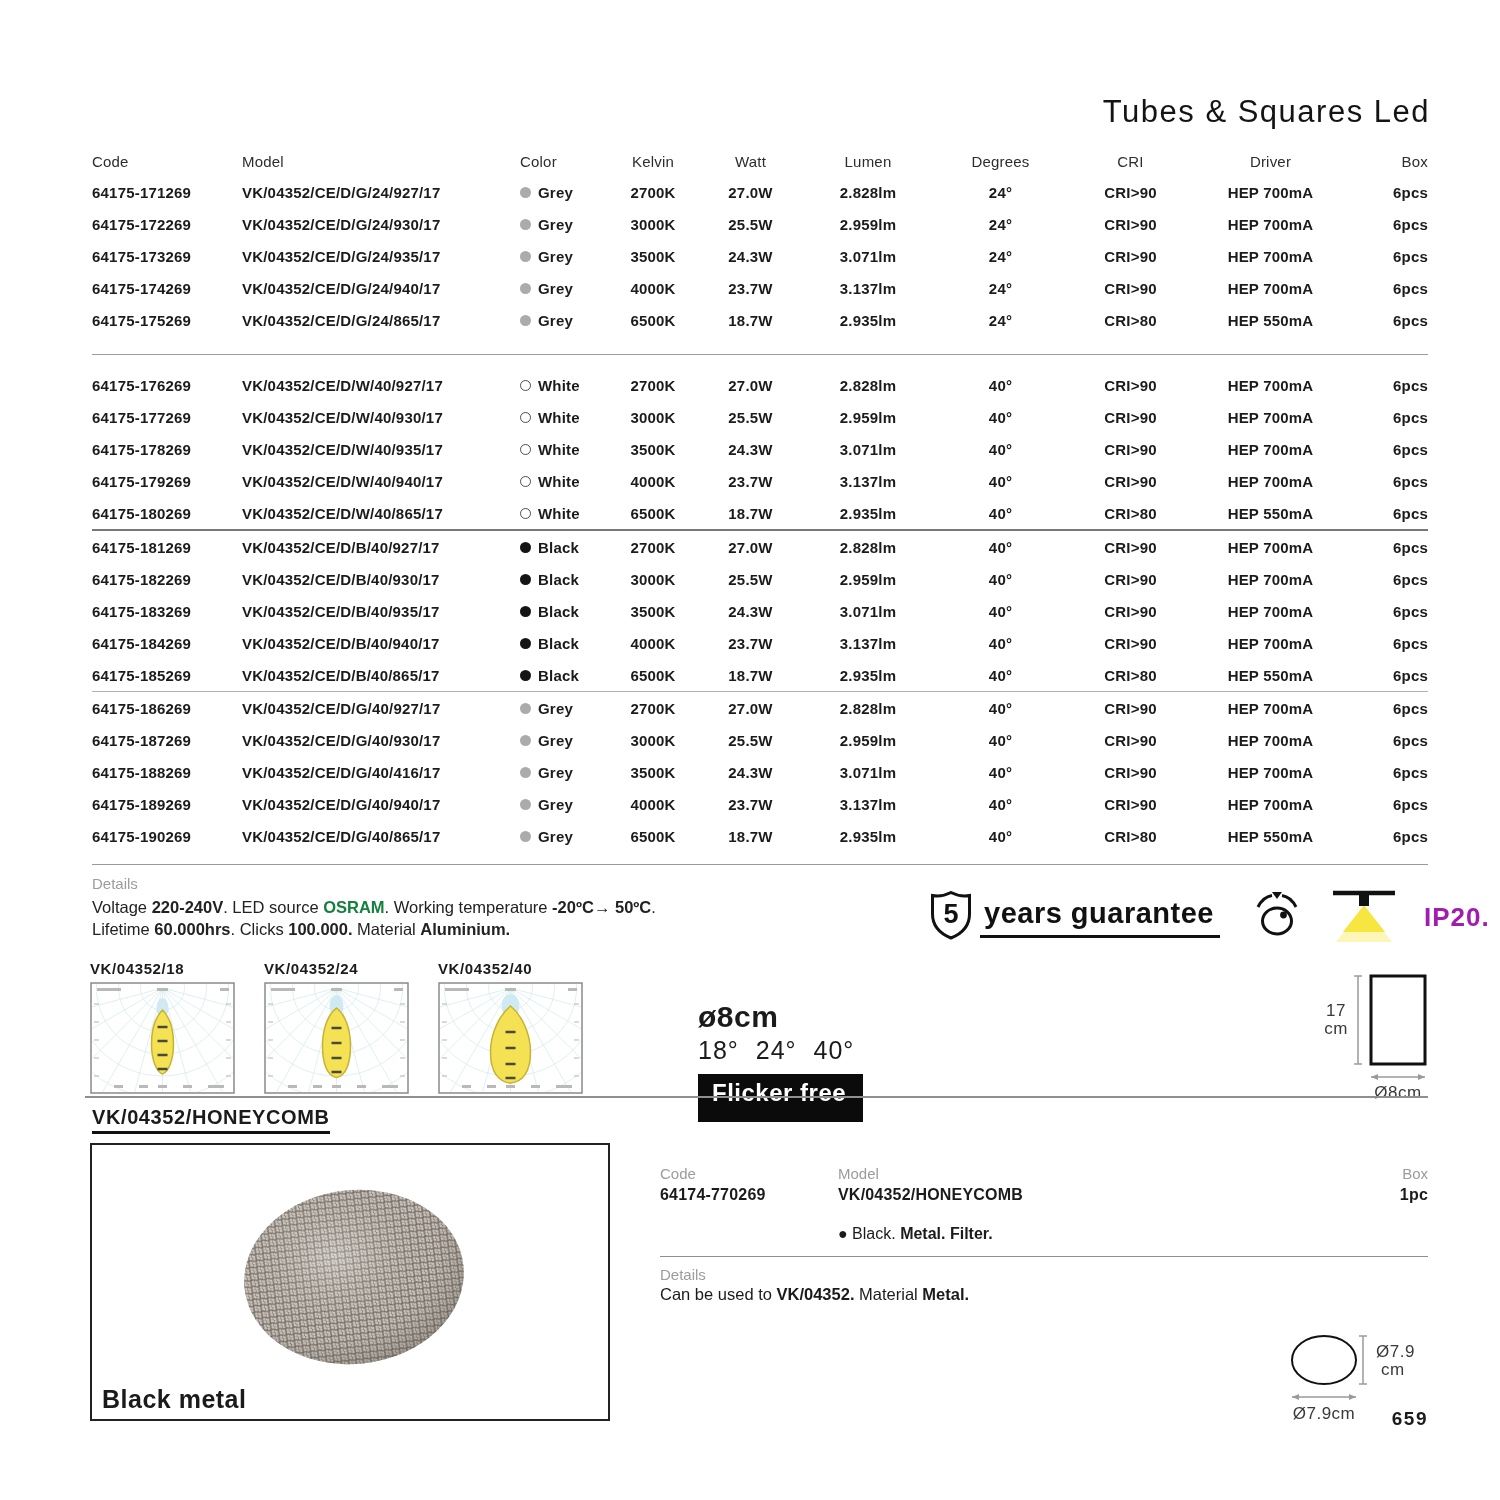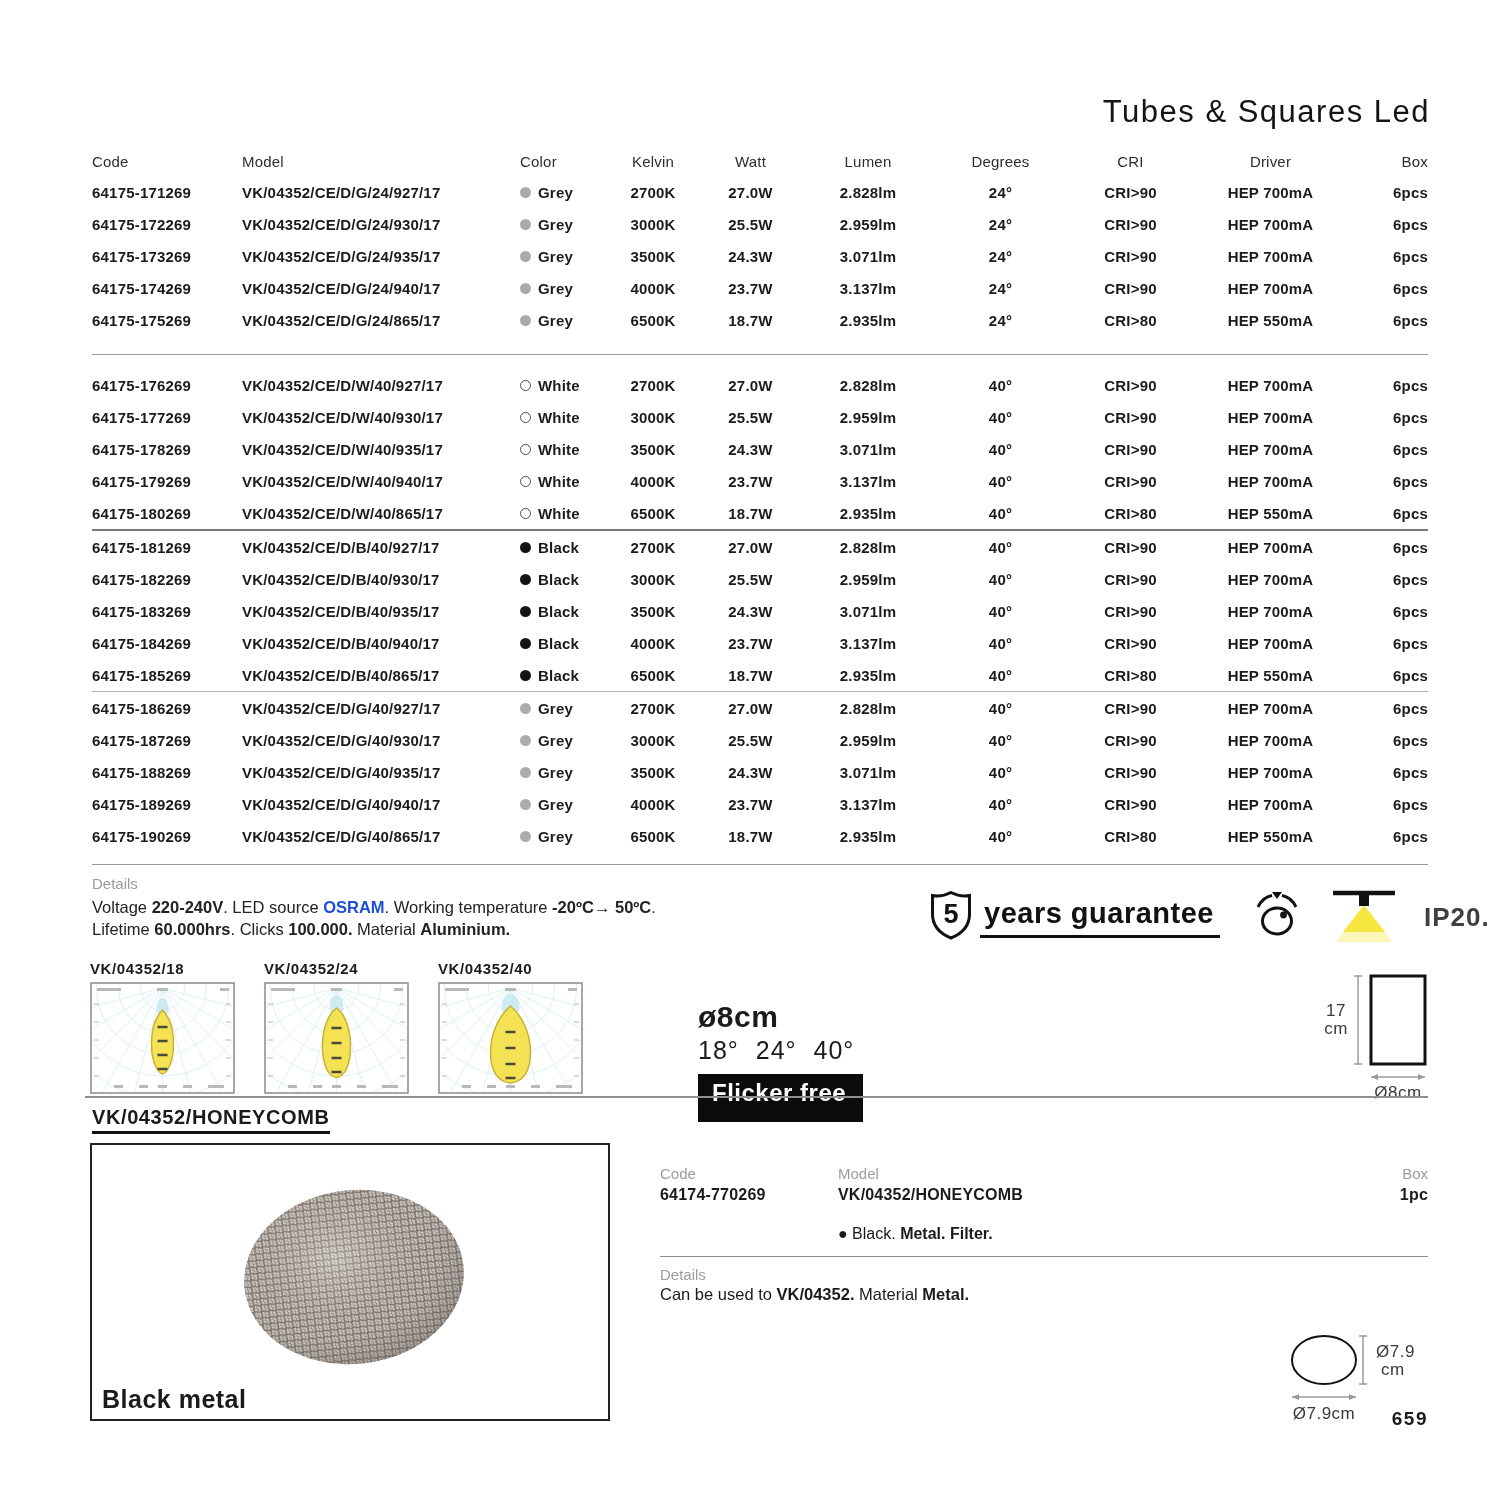--- a/index.html
+++ b/index.html
@@ -28,28 +28,28 @@
   .tgroup.g3 { border-top:1.5px solid #b3b3b3; }
   .dot { width:11px; height:11px; border-radius:50%; margin-right:7px; flex:0 0 auto; }
   .dot.grey  { background:#ababab; }
   .dot.white { background:#fff; border:1.5px solid #4d4d4d; }
   .dot.black { background:#141414; }
   
   .details { position:absolute; left:92px; top:874px; font-size:16.5px; color:#222;
              line-height:1.38; }
   .grey-heading { color:#9c9c9c; font-size:15px; font-weight:400; margin-bottom:1px; }
   .b { font-weight:700; }
-  .org { color:#1d4ed8; font-weight:700;text-align:center; }
+  .org { color:#15803d; font-weight:700;text-align:center; }
   
   .badges { position:absolute; left:928px; top:886px; display:flex; align-items:center; }
   .guarantee-label { font-size:29px; font-weight:700; color:#111; letter-spacing:0.5px;
                      border-bottom:3px solid #111; padding:0 6px 5px 4px; margin-left:6px; }
   .icon-rotate { margin-left:34px; }
   .icon-lamp { margin-left:30px; }
-  .ip-label { font-size:26px; font-weight:700; letter-spacing:1px; margin-left:26px; color:#404040; }
+  .ip-label { font-size:26px; font-weight:700; letter-spacing:1px; margin-left:26px; color:#a21caf; }
   
   .diagrams { position:absolute; left:90px; top:960px; display:flex; gap:29px; }
   .diagram-label { font-size:15px; font-weight:700; letter-spacing:0.6px; margin-bottom:5px; }
   
   .specs { position:absolute; left:698px; top:1000px; }
   .spec-diameter { font-size:30px; font-weight:700; letter-spacing:0.5px; }
   .spec-angles { font-size:25px; font-weight:400; letter-spacing:1px; word-spacing:9px;
                  margin-top:2px; }
   .flicker-badge { display:inline-block; background:#0b0b0b; color:#fff; font-size:24px;
                    font-weight:700; letter-spacing:0.5px; padding:5px 17px 15px 14px; margin-top:9px; }
@@ -355,21 +355,21 @@
           <div class="tcell c3">3000K</div>
           <div class="tcell c4">25.5W</div>
           <div class="tcell c5">2.959lm</div>
           <div class="tcell c6">40°</div>
           <div class="tcell c7">CRI&gt;90</div>
           <div class="tcell c8">HEP 700mA</div>
           <div class="tcell c9">6pcs</div>
         </div>
         <div class="trow">
           <div class="tcell c0">64175-188269</div>
-          <div class="tcell c1">VK/04352/CE/D/G/40/935/17</div>
+          <div class="tcell c1">VK/04352/CE/D/G/40/416/17</div>
           <div class="tcell c2">
             <span class="dot grey"></span>
             <span>Grey</span>
           </div>
           <div class="tcell c3">3500K</div>
           <div class="tcell c4">24.3W</div>
           <div class="tcell c5">3.071lm</div>
           <div class="tcell c6">40°</div>
           <div class="tcell c7">CRI&gt;90</div>
           <div class="tcell c8">HEP 700mA</div>

